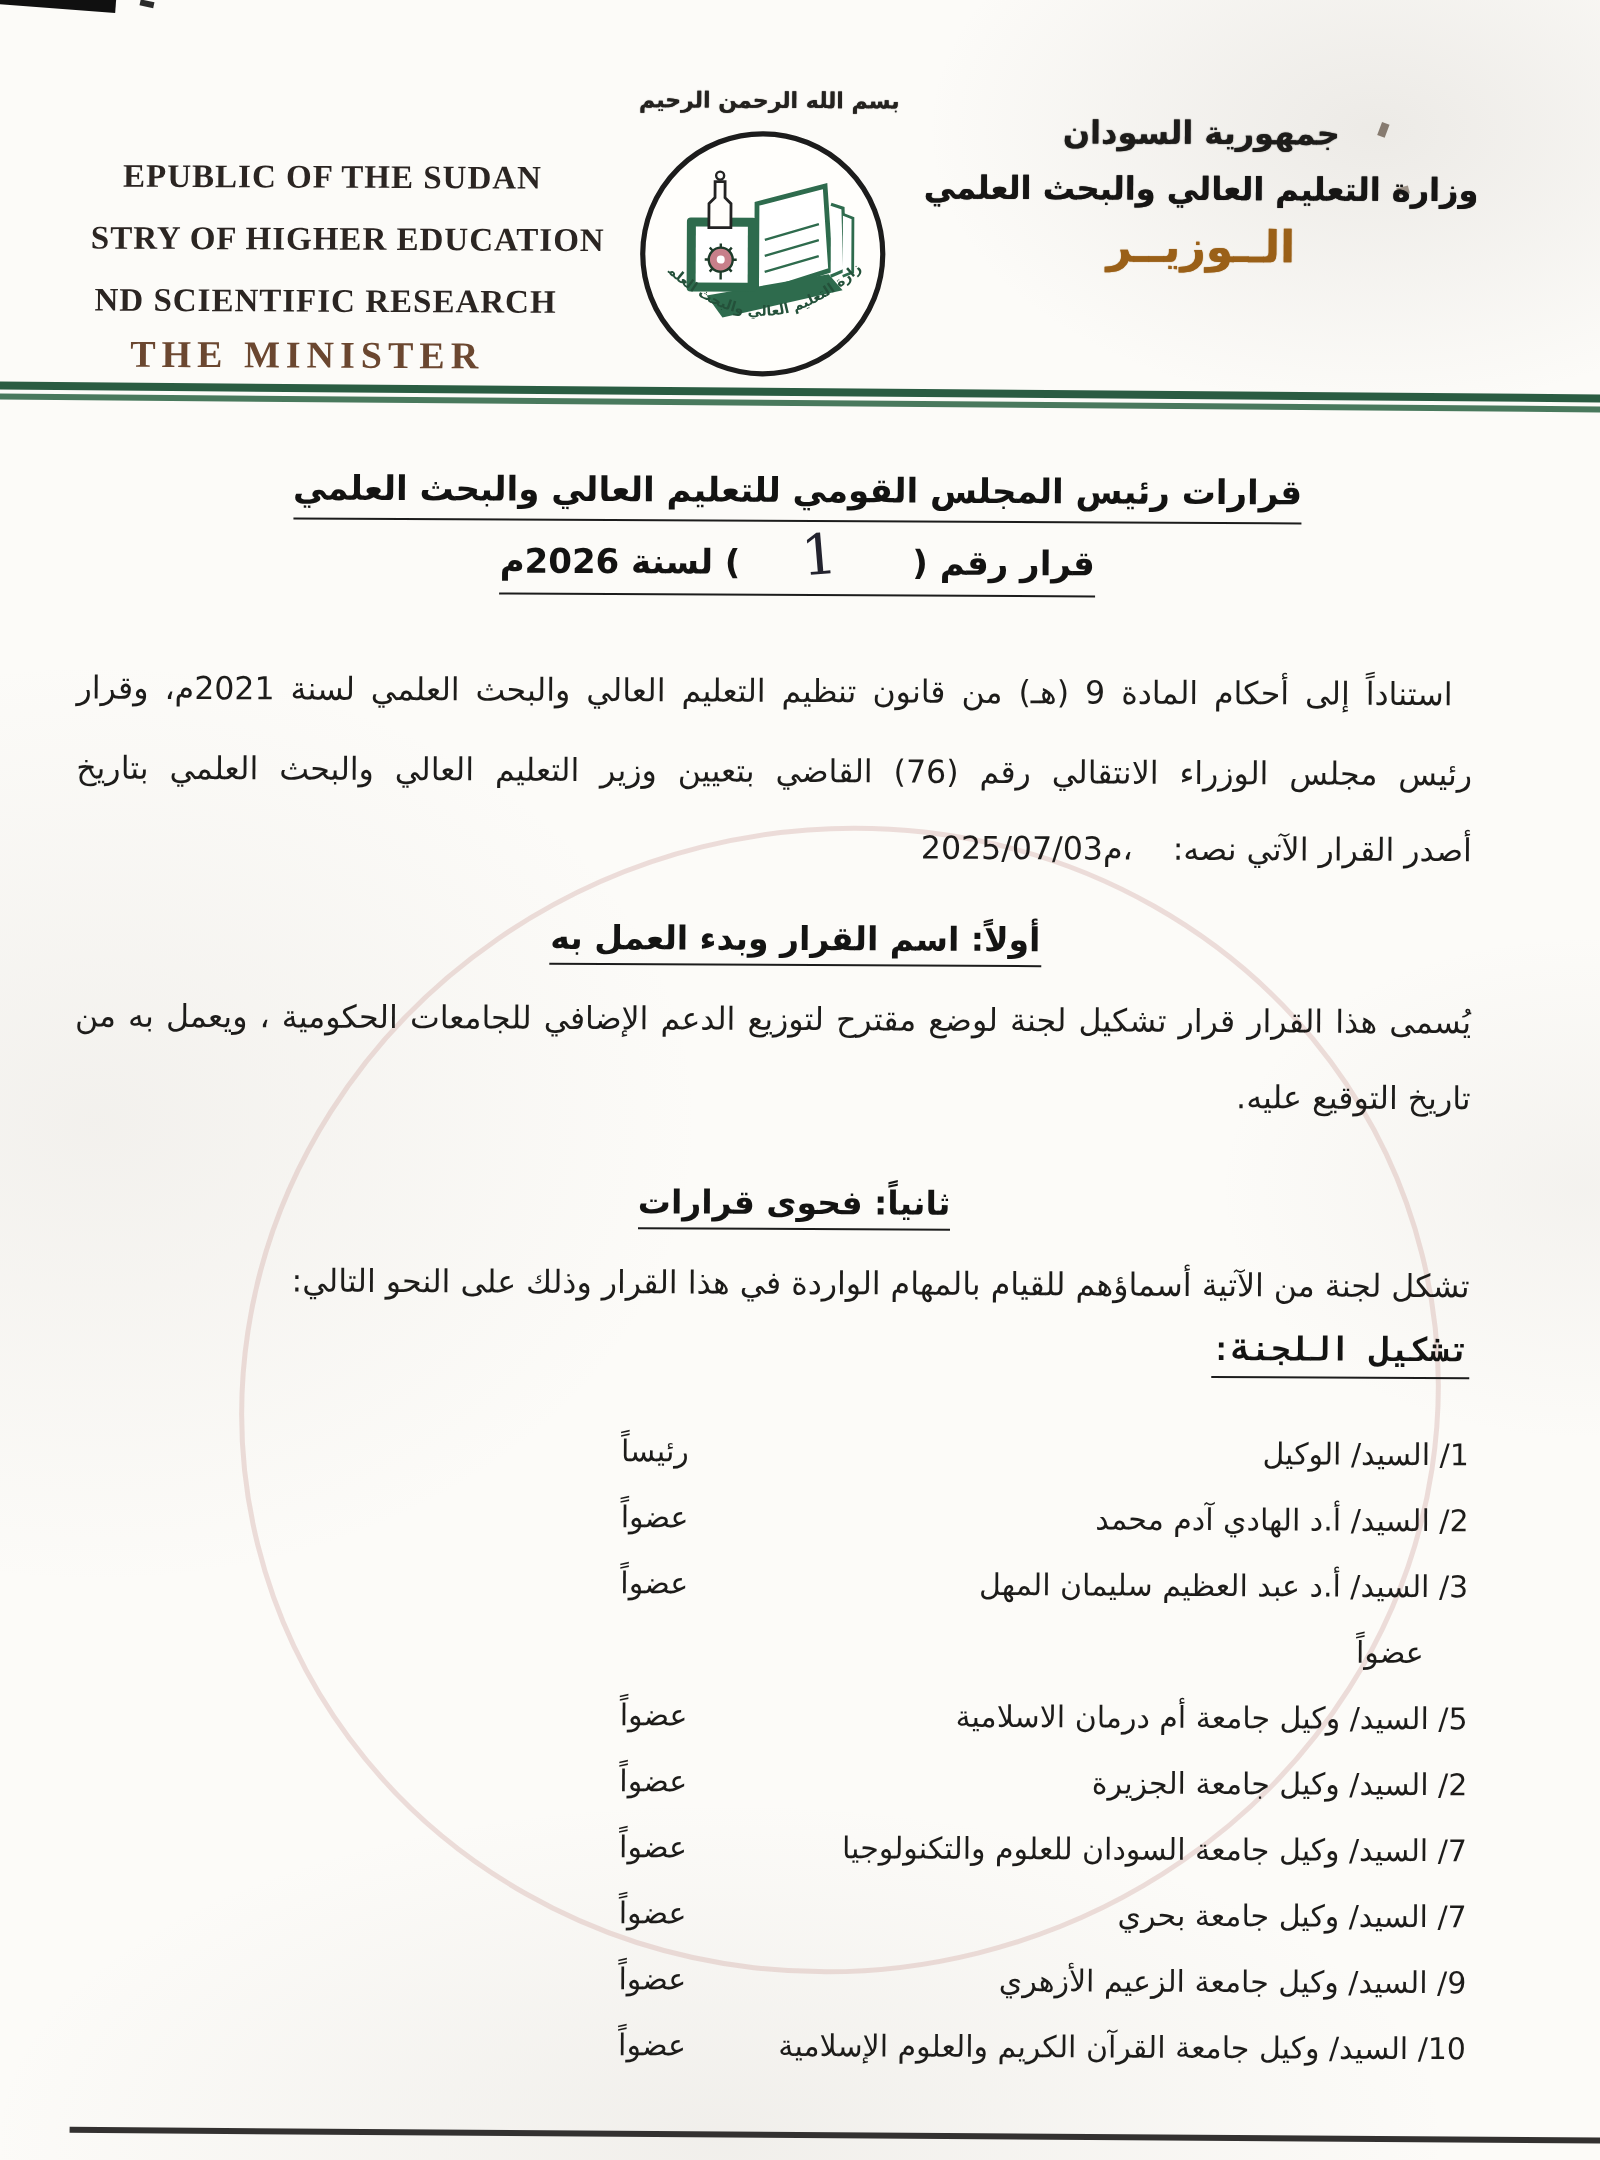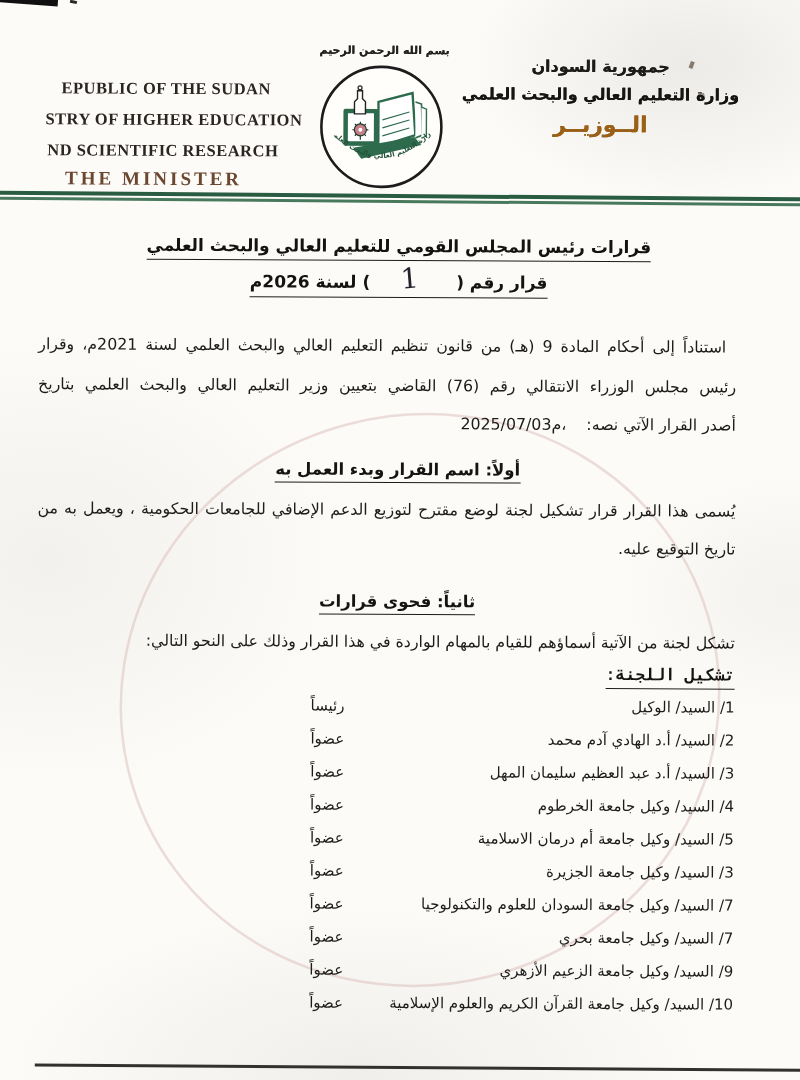--- a/index.html
+++ b/index.html
@@ -70,21 +70,21 @@
   .s1-l2{right:62px;top:536px;text-align:left;}
   .s2-head{top:592px;}
   .s2-body{right:62px;top:630px;text-align:right;}
   .sub-head{position:absolute;right:62px;top:664px;direction:rtl;font-family:Liberation Mono, monospace;}
   .sub-head span{display:inline-block;font-size:16.5px;font-weight:bold;color:#141413;padding-bottom:3px;border-bottom:1.6px solid #1c1c1c;}
 
   
   .committee{position:absolute;left:292px;right:62px;top:697px;direction:rtl;}
   .crow{display:flex;justify-content:space-between;align-items:baseline;height:33px;}
   .crow .name{font-size:15px;white-space:nowrap;color:#1d1c1a;}
-  .crow .role{width:78px;text-align:center;font-size:15px;color:#1d1c1a;flex:none;}
+  .crow .role{width:78px;text-align:center;font-size:15px;color:#1d1c1a;flex:none;margin-top:20px;}
 
   .footer-line{position:absolute;left:40px;top:1066px;width:766px;height:3px;background:#333130;transform:rotate(0.12deg);}
 </style>
 </head>
 <body>
 
 <svg class="watermark" width="800" height="1080">
   <ellipse cx="420" cy="700" rx="300" ry="285" fill="none" stroke="rgba(210,172,165,0.38)" stroke-width="2.5" transform="rotate(-14 420 700)"></ellipse>
 </svg>
 
@@ -186,29 +186,28 @@
       </div>
       <div class="crow">
         <span class="name">2/ السيد/ أ.د الهادي آدم محمد</span>
         <span class="role">عضواً</span>
       </div>
       <div class="crow">
         <span class="name">3/ السيد/ أ.د عبد العظيم سليمان المهل</span>
         <span class="role">عضواً</span>
       </div>
       <div class="crow">
-        <span class="name">4/ السيد/ وكيل جامعة الخرطوم</span>
         <span class="role">عضواً</span>
       </div>
       <div class="crow">
         <span class="name">5/ السيد/ وكيل جامعة أم درمان الاسلامية</span>
         <span class="role">عضواً</span>
       </div>
       <div class="crow">
-        <span class="name">3/ السيد/ وكيل جامعة الجزيرة</span>
+        <span class="name">2/ السيد/ وكيل جامعة الجزيرة</span>
         <span class="role">عضواً</span>
       </div>
       <div class="crow">
         <span class="name">7/ السيد/ وكيل جامعة السودان للعلوم والتكنولوجيا</span>
         <span class="role">عضواً</span>
       </div>
       <div class="crow">
         <span class="name">7/ السيد/ وكيل جامعة بحري</span>
         <span class="role">عضواً</span>
       </div>

